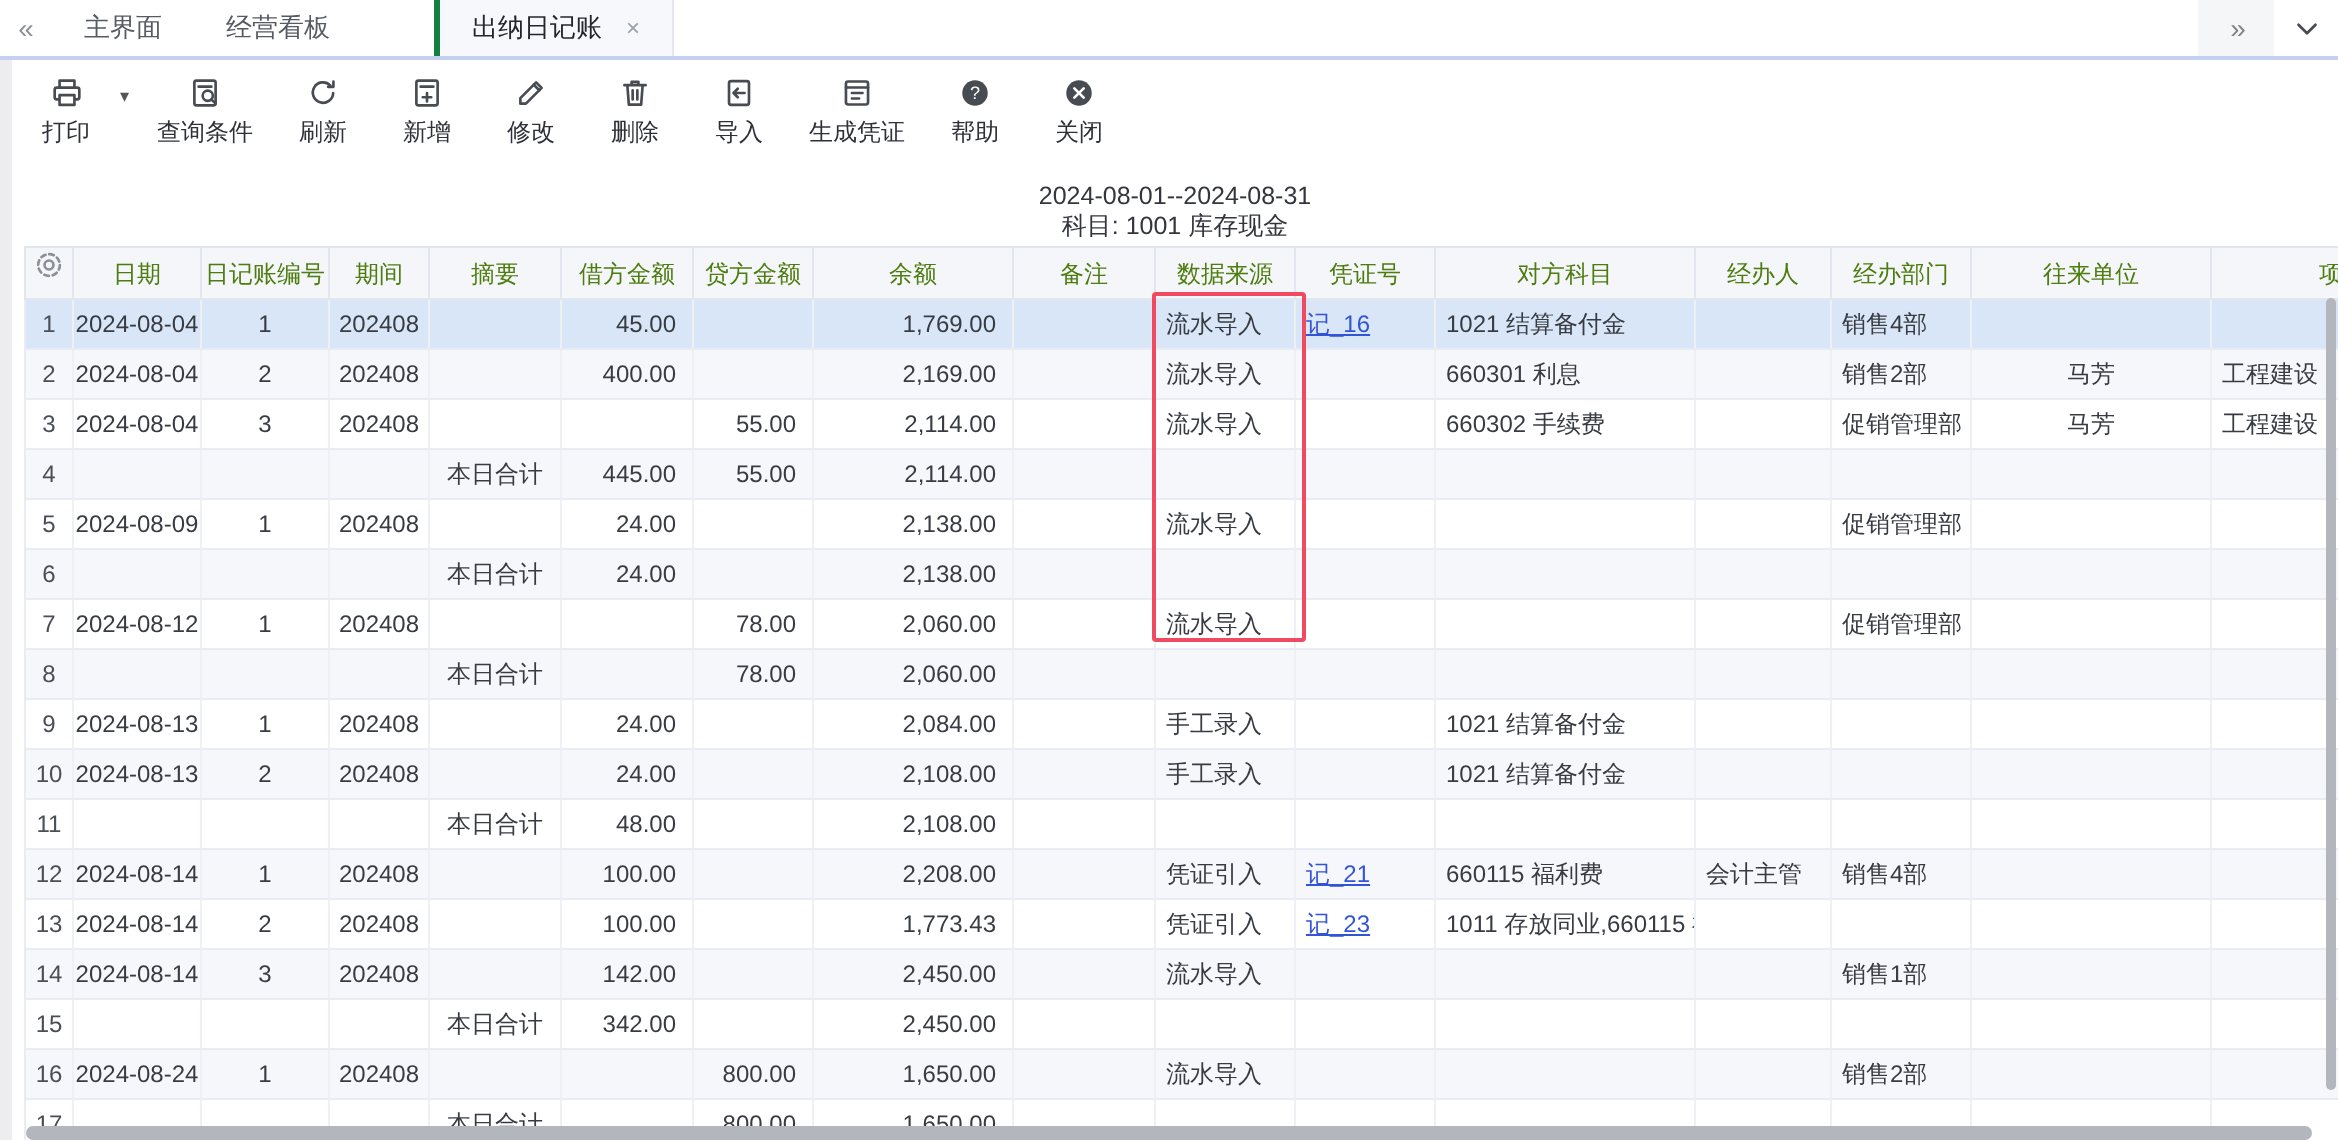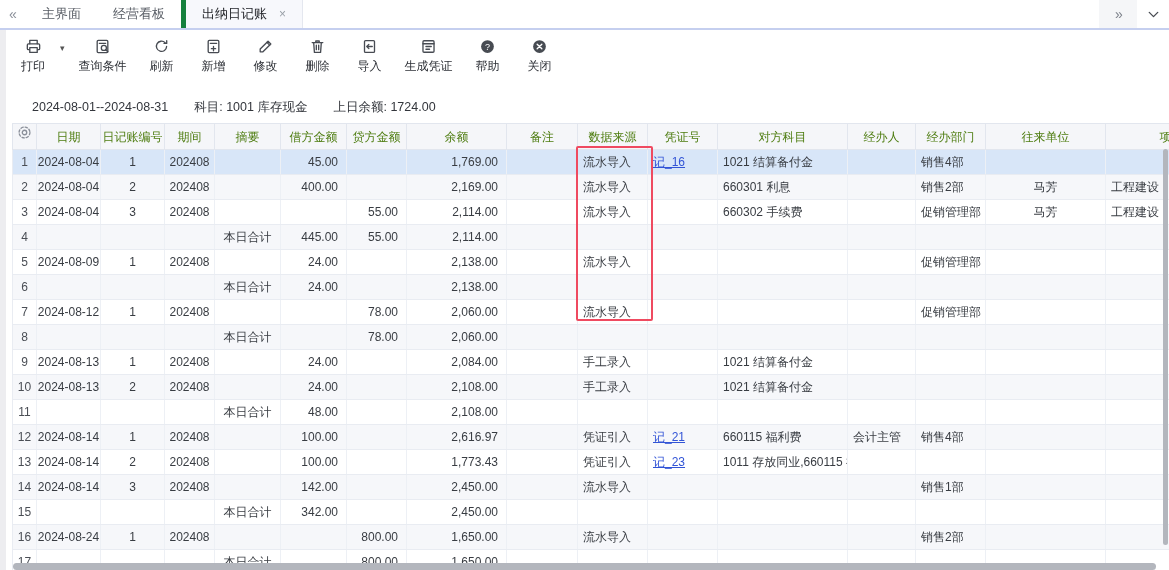--- a/index.html
+++ b/index.html
@@ -3,33 +3,33 @@
 <meta charset="utf-8">
 <style>
   html,body{margin:0;padding:0;background:#fff;}
   .app{position:relative;width:1169px;height:570px;overflow:hidden;background:#fff;
        font-family:"Liberation Sans","DejaVu Sans",sans-serif;color:#33363c;}
   
   .tabbar{height:28px;border-bottom:2px solid #c5cfef;display:flex;align-items:stretch;background:#fff;}
   .tab-collapse-left{width:26px;display:flex;align-items:center;justify-content:center;color:#8a8f99;font-size:14px;cursor:pointer;}
   .tabs{display:flex;align-items:stretch;}
   .tab{display:flex;align-items:center;padding:12px 16px;font-size:13px;color:#565b63;cursor:pointer;white-space:nowrap;}
-  .tab.active{background:#f7f8fc;border-left:5px solid #15803d;border-right:1px solid #e4e7ef;color:#24262b;}
+  .tab.active{background:#f7f8fc;border-left:3px solid #15803d;border-right:1px solid #e4e7ef;color:#24262b;margin-left:36px;}
   .tab .close{margin-left:12px;color:#9aa0a8;font-size:12px;line-height:1;}
   .tab-right{margin-left:auto;display:flex;align-items:stretch;}
   .tab-expand{width:38px;background:#f5f6f8;display:flex;align-items:center;justify-content:center;color:#7d828b;font-size:14px;letter-spacing:-2px;cursor:pointer;}
   .tab-dd{width:32px;display:flex;align-items:center;justify-content:center;cursor:pointer;}
   
   .toolbar{height:54px;display:flex;align-items:flex-start;padding:7px 0 0 16px;}
   .tb-btn{display:flex;flex-direction:column;align-items:center;gap:3px;min-width:34px;margin-right:18px;font-size:12px;color:#2e3137;cursor:pointer;}
   .tb-btn .ic{height:18px;display:flex;align-items:center;justify-content:center;}
   .tb-caret{margin:6px 14px 0 -8px;color:#555;font-size:9px;cursor:pointer;}
   svg.icon{width:17px;height:17px;stroke:#474b52;fill:none;stroke-width:1.25;stroke-linecap:round;stroke-linejoin:round;}
   
-  .infobar{height:32px;display:flex;align-items:center;padding-left:32px;font-size:12.5px;color:#33363c;}
+  .infobar{height:32px;display:flex;align-items:center;padding-left:32px;font-size:12.5px;color:#33363c;flex-direction:column;}
   .infobar span{margin-right:26px;}
   
   .left-strip{position:absolute;left:0;top:30px;width:6px;height:540px;background:#ededf0;}
   .grid-area{position:relative;margin-left:12px;height:454px;overflow:hidden;}
   table{border-collapse:collapse;table-layout:fixed;width:1213px;}
   th,td{height:24px;line-height:24px;padding:0;font-size:12px;font-weight:400;
         white-space:nowrap;overflow:hidden;}
   th{background:#f5f6f9;color:#4d7c0f;text-align:center;
      border:1px solid #e2e6ee;border-left:none;}
   th:first-child{border-left:1px solid #e2e6ee;}
@@ -422,21 +422,21 @@
             <td class="al"></td>
           </tr>
           <tr class="even">
             <td class="ac">12</td>
             <td class="ac">2024-08-14</td>
             <td class="ac">1</td>
             <td class="ac">202408</td>
             <td class="ac"></td>
             <td class="ar">100.00</td>
             <td class="ar"></td>
-            <td class="ar">2,616.97</td>
+            <td class="ar">2,208.00</td>
             <td class="al"></td>
             <td class="al">凭证引入</td>
             <td class="al"><span class="vlink">记_21</span></td>
             <td class="al">660115 福利费</td>
             <td class="al">会计主管</td>
             <td class="al">销售4部</td>
             <td class="ac"></td>
             <td class="al"></td>
           </tr>
           <tr>

